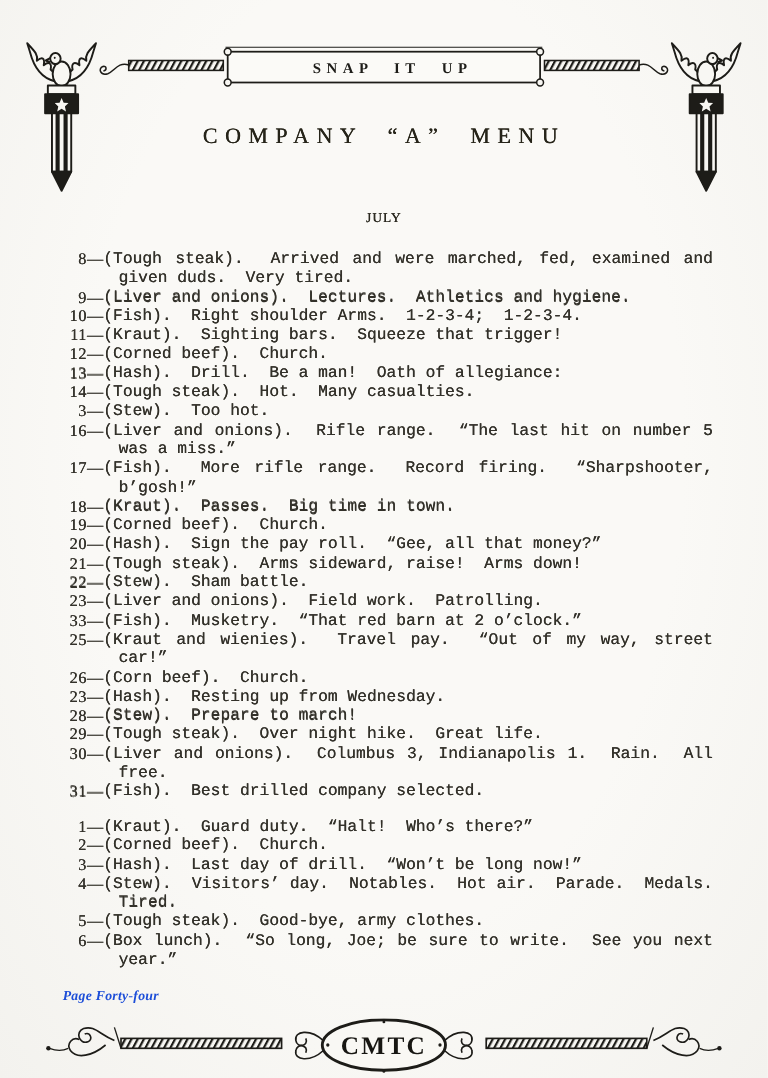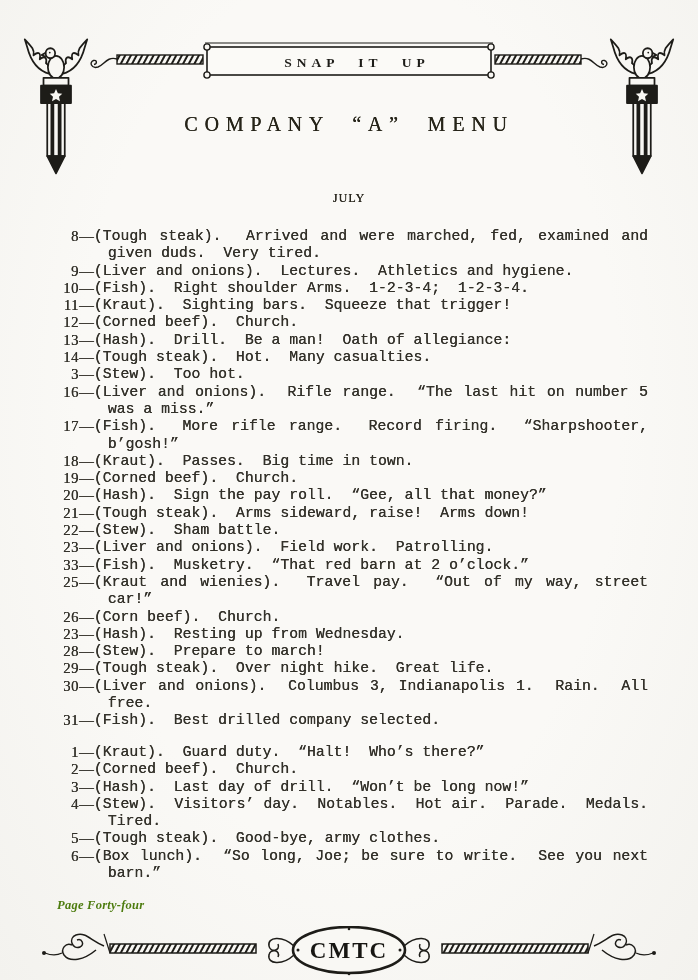--- a/index.html
+++ b/index.html
@@ -47,21 +47,21 @@
   .entry { display:flex; }
   .entry-day { flex:none; width:23px; text-align:right; letter-spacing:0.5px; }
   .entry-dash { flex:none; }
   .entry-text {
     flex:1; padding-left:14px; text-indent:-14px;
     white-space:pre-wrap; text-align:justify;font-family:Liberation Mono, monospace;
   }
   .page-label {
     position:absolute; left:57px; top:898px;
     font-size:12.5px; font-style:italic; font-weight:bold;
-    letter-spacing:0.02em; color:#4d7c0f;
+    letter-spacing:0.02em; color:#1d4ed8;
   }
   .banner-text {
     font-family:"Liberation Serif", serif; font-size:13.5px; font-weight:bold;
     letter-spacing:5px; word-spacing:11px; fill:#1d1c18;
   }
   .monogram-text {
     font-family:"Liberation Serif", serif; font-size:23px; font-weight:bold;
     letter-spacing:2px; fill:#171612;
   }
 </style>
@@ -278,21 +278,21 @@
         <span class="entry-text">(Stew).  Visitors’ day.  Notables.  Hot air.  Parade.  Medals.  Tired.</span>
       </div>
     <div class="entry">
         <span class="entry-day">5</span>
         <span class="entry-dash">—</span>
         <span class="entry-text">(Tough steak).  Good-bye, army clothes.</span>
       </div>
     <div class="entry">
         <span class="entry-day">6</span>
         <span class="entry-dash">—</span>
-        <span class="entry-text">(Box lunch).  “So long, Joe; be sure to write.  See you next barn.”</span>
+        <span class="entry-text">(Box lunch).  “So long, Joe; be sure to write.  See you next year.”</span>
       </div>
   </div>
 
   <div class="page-label">Page Forty-four</div>
 
   <svg class="ornament footband" width="634" height="54" viewBox="0 0 634 54">
     <defs>
       <pattern id="hb2" patternUnits="userSpaceOnUse" width="5" height="10" patternTransform="rotate(28)">
         <rect width="5" height="10" fill="#f8f7f3"></rect>
         <line x1="1" y1="0" x2="1" y2="10" stroke="#1d1c18" stroke-width="2"></line>

